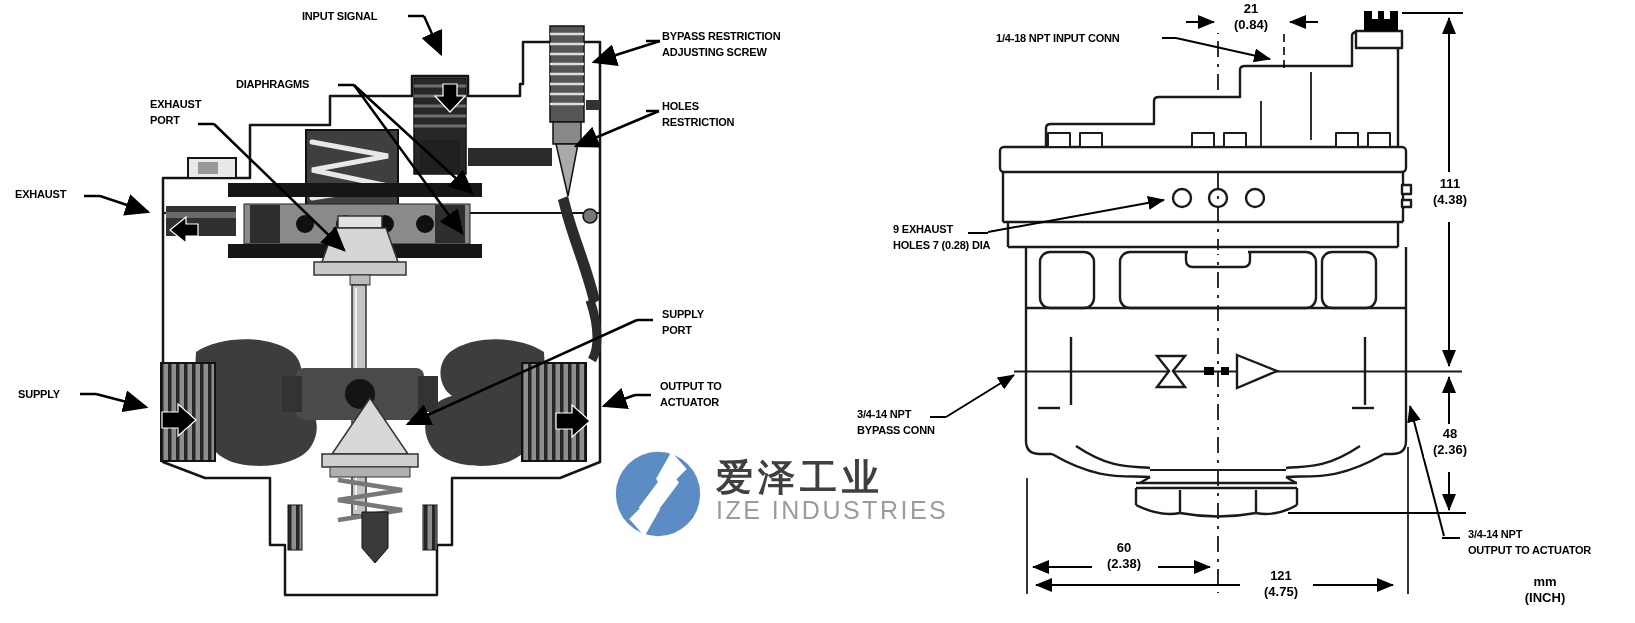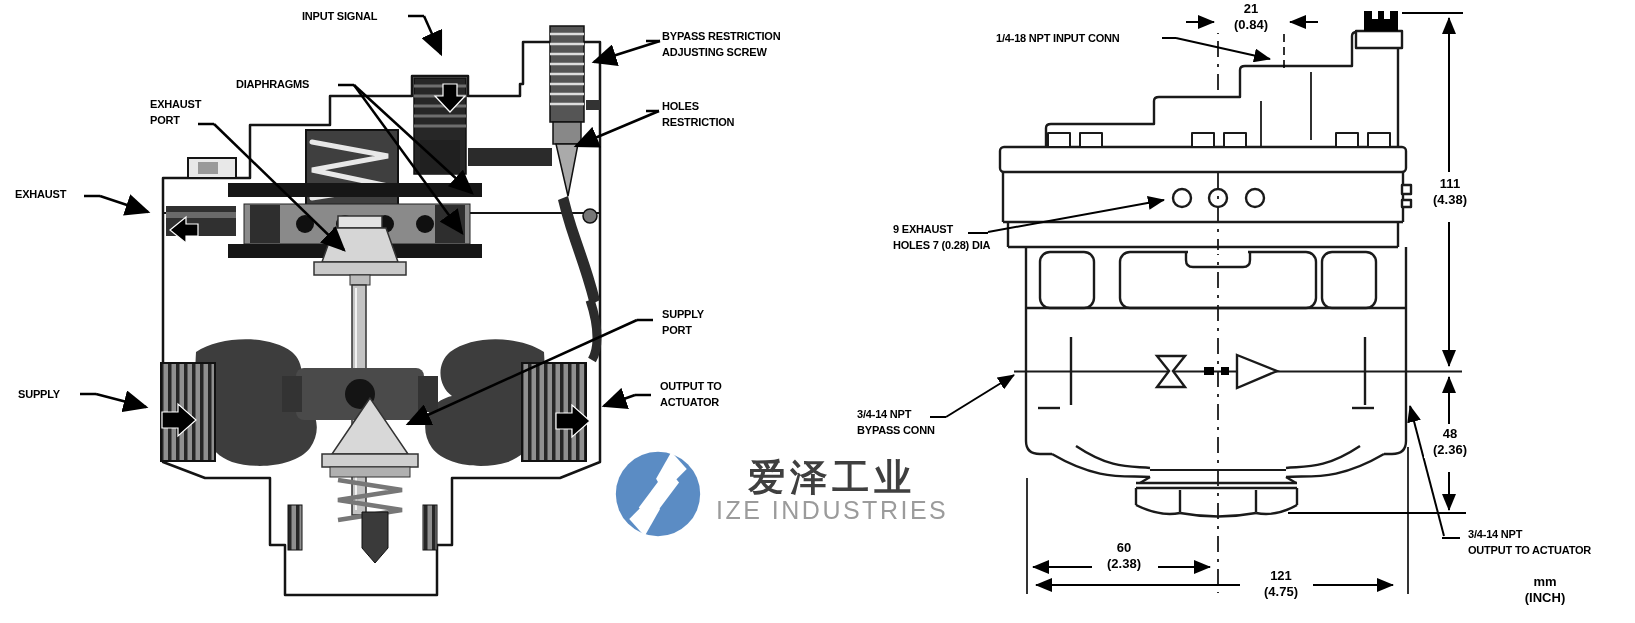--- a/index.html
+++ b/index.html
@@ -5,21 +5,21 @@
   html,body{margin:0;padding:0;background:#fff;}
   #canvas{position:relative;width:1635px;height:623px;background:#ffffff;overflow:hidden;
           font-family:"Liberation Sans",sans-serif;}
   svg{position:absolute;top:0;left:0;}
   .lbl{position:absolute;font-weight:700;font-size:11px;line-height:16px;color:#000;
        letter-spacing:-0.2px;white-space:nowrap;}
   .lbl span{display:block;}
   .dim{position:absolute;font-weight:700;font-size:13px;line-height:16px;color:#000;
        text-align:center;white-space:nowrap;background:#fff;}
   .dim span{display:block;}
-  #watermark{position:absolute;left:612px;top:448px;display:flex;align-items:flex-start;text-align:center;}
+  #watermark{position:absolute;left:612px;top:448px;display:flex;align-items:flex-start;}
   #wm-text{margin-left:12px;padding-top:10px;}
   #wm-cn{font-weight:700;font-size:37px;line-height:40px;letter-spacing:5px;color:#3f3f3f;
          font-family:"DejaVu Sans",sans-serif;}
   #wm-en{font-size:25px;line-height:24px;letter-spacing:2.5px;color:#9b9b9b;
          font-family:"Liberation Sans",sans-serif;}
 </style>
 </head>
 <body>
 
 <div id="canvas">

